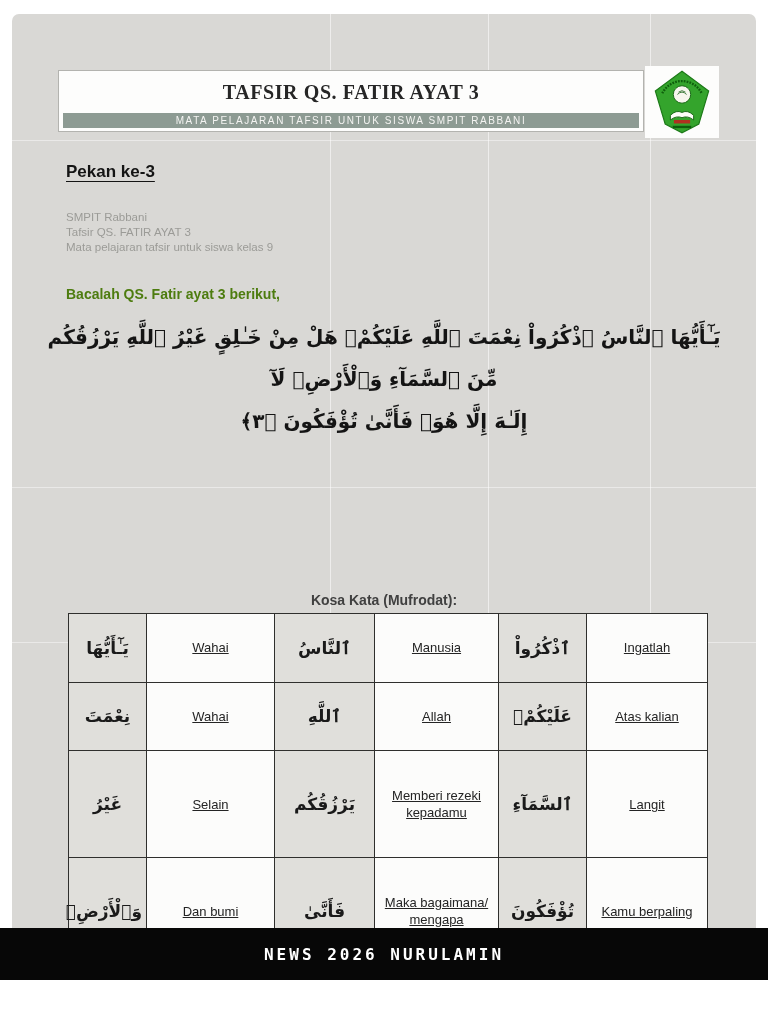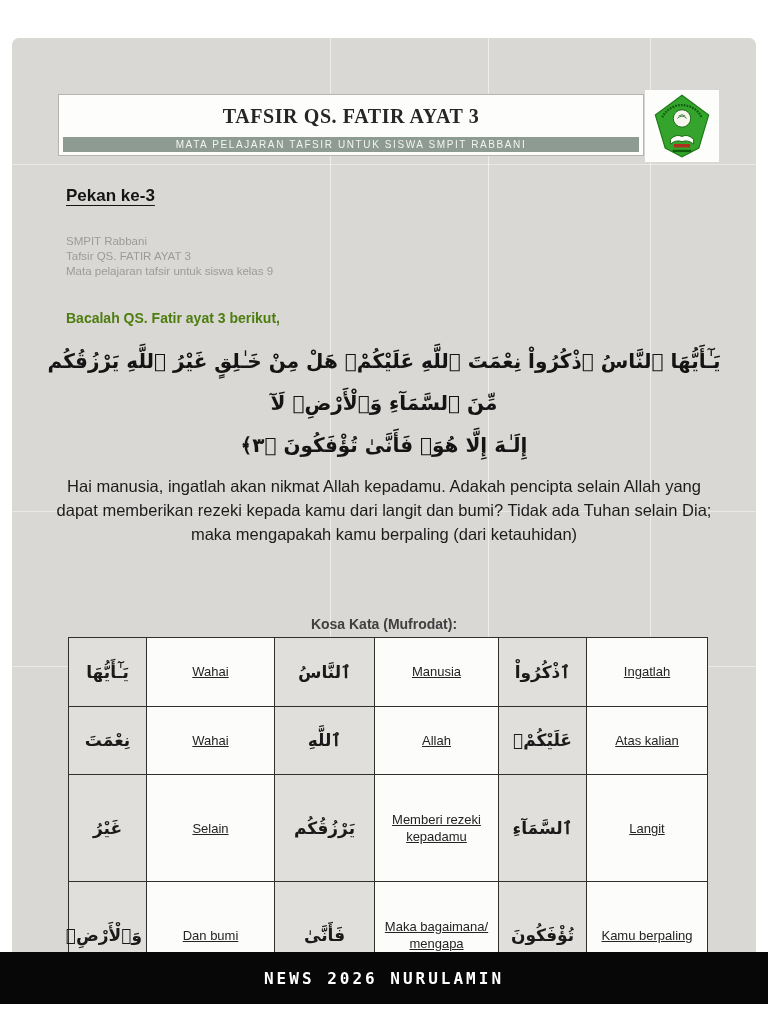--- a/index.html
+++ b/index.html
@@ -1,19 +1,19 @@
 <!DOCTYPE html>
 <html lang="id"><head>
 <meta charset="utf-8">
 <style>
   * { margin:0; padding:0; box-sizing:border-box; }
   html,body { width:768px; height:1024px; }
   body { font-family:"Liberation Sans", sans-serif; background:#ffffff; position:relative; overflow:hidden; }
 
-  .page { position:absolute; inset:0; width:768px; height:980px; background:#ffffff;margin-top:24px; }
+  .page { position:absolute; inset:0; width:768px; height:980px; background:#ffffff; }
 
   
   .slide { position:absolute; left:12px; top:14px; width:744px; height:958px;
            background:#d9d8d5; border-radius:7px; overflow:hidden; }
   .texline-v { position:absolute; top:0; bottom:0; width:1px; background:rgba(255,255,255,0.55); }
   .texline-h { position:absolute; left:0; right:0; height:1px; background:rgba(255,255,255,0.45); }
 
   
   .header-box { position:absolute; left:46px; top:56px; width:586px; height:62px;
                 background:#fdfdfc; border:1px solid #b3b3af; }
@@ -98,21 +98,20 @@
       <div>Mata pelajaran tafsir untuk siswa kelas 9</div>
     </div>
 
     <div class="instruction">Bacalah QS. Fatir  ayat 3 berikut,</div>
 
     <div class="verse" dir="rtl" lang="ar">
       <div>يَـٰٓأَيُّهَا ٱلنَّاسُ ٱذْكُرُواْ نِعْمَتَ ٱللَّهِ عَلَيْكُمْۚ هَلْ مِنْ خَـٰلِقٍ غَيْرُ ٱللَّهِ يَرْزُقُكُم مِّنَ ٱلسَّمَآءِ وَٱلْأَرْضِۚ لَآ</div>
       <div>إِلَـٰهَ إِلَّا هُوَۖ فَأَنَّىٰ تُؤْفَكُونَ ﴿٣﴾</div>
     </div>
 
-    <div class="translation">Hai manusia, ingatlah akan nikmat Allah kepadamu. Adakah pencipta selain Allah yang dapat memberikan rezeki kepada kamu dari langit dan bumi? Tidak ada Tuhan selain Dia; maka mengapakah kamu berpaling (dari ketauhidan)</div>
 
     <div class="vocab-heading">Kosa Kata (Mufrodat):</div>
     <table class="vocab-table">
       <colgroup>
         <col style="width:78px">
           <col style="width:128px">
           <col style="width:100px">
         <col style="width:124px">
           <col style="width:88px">
           <col style="width:121px">

